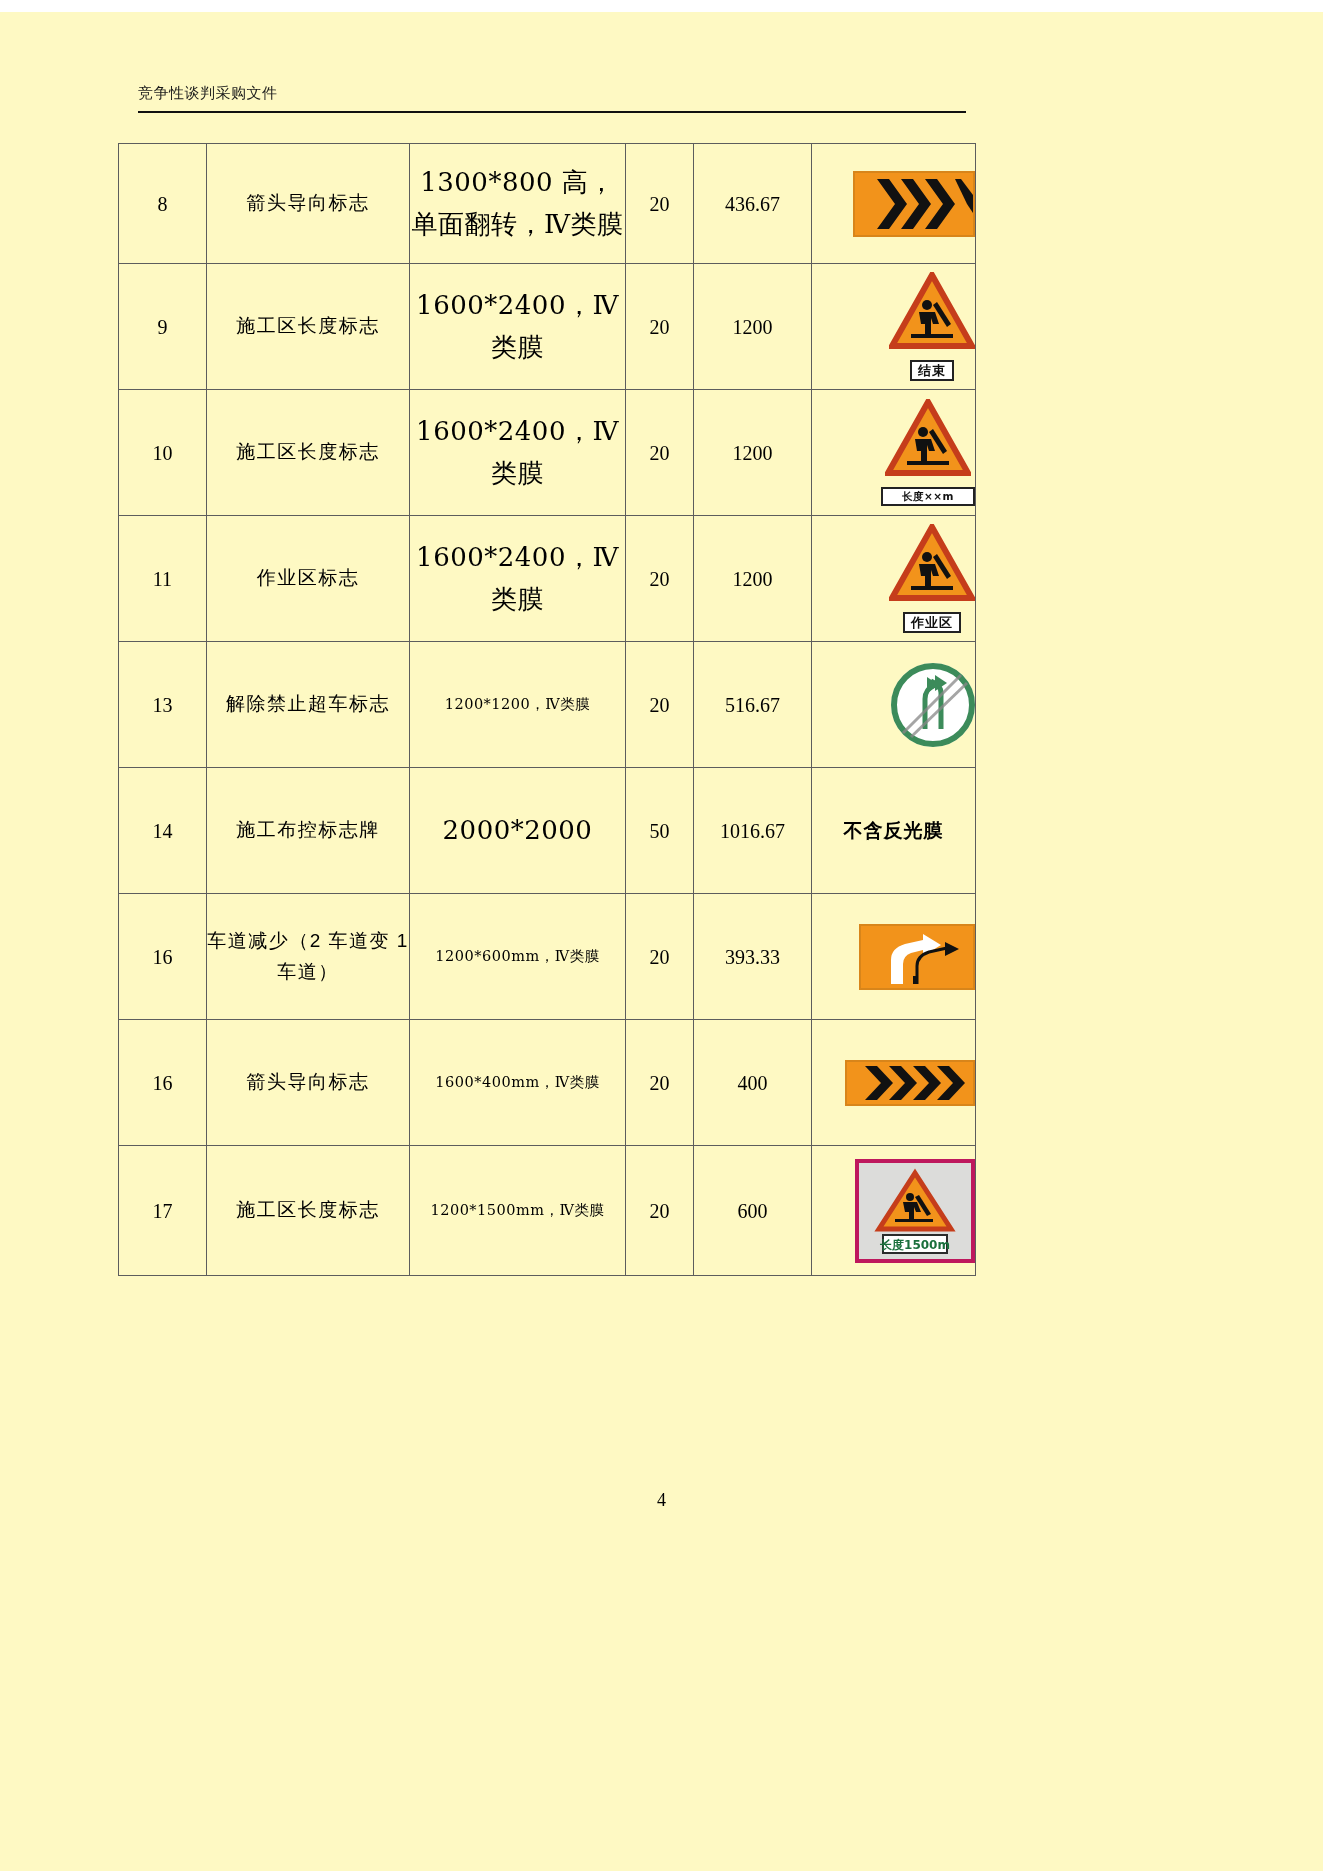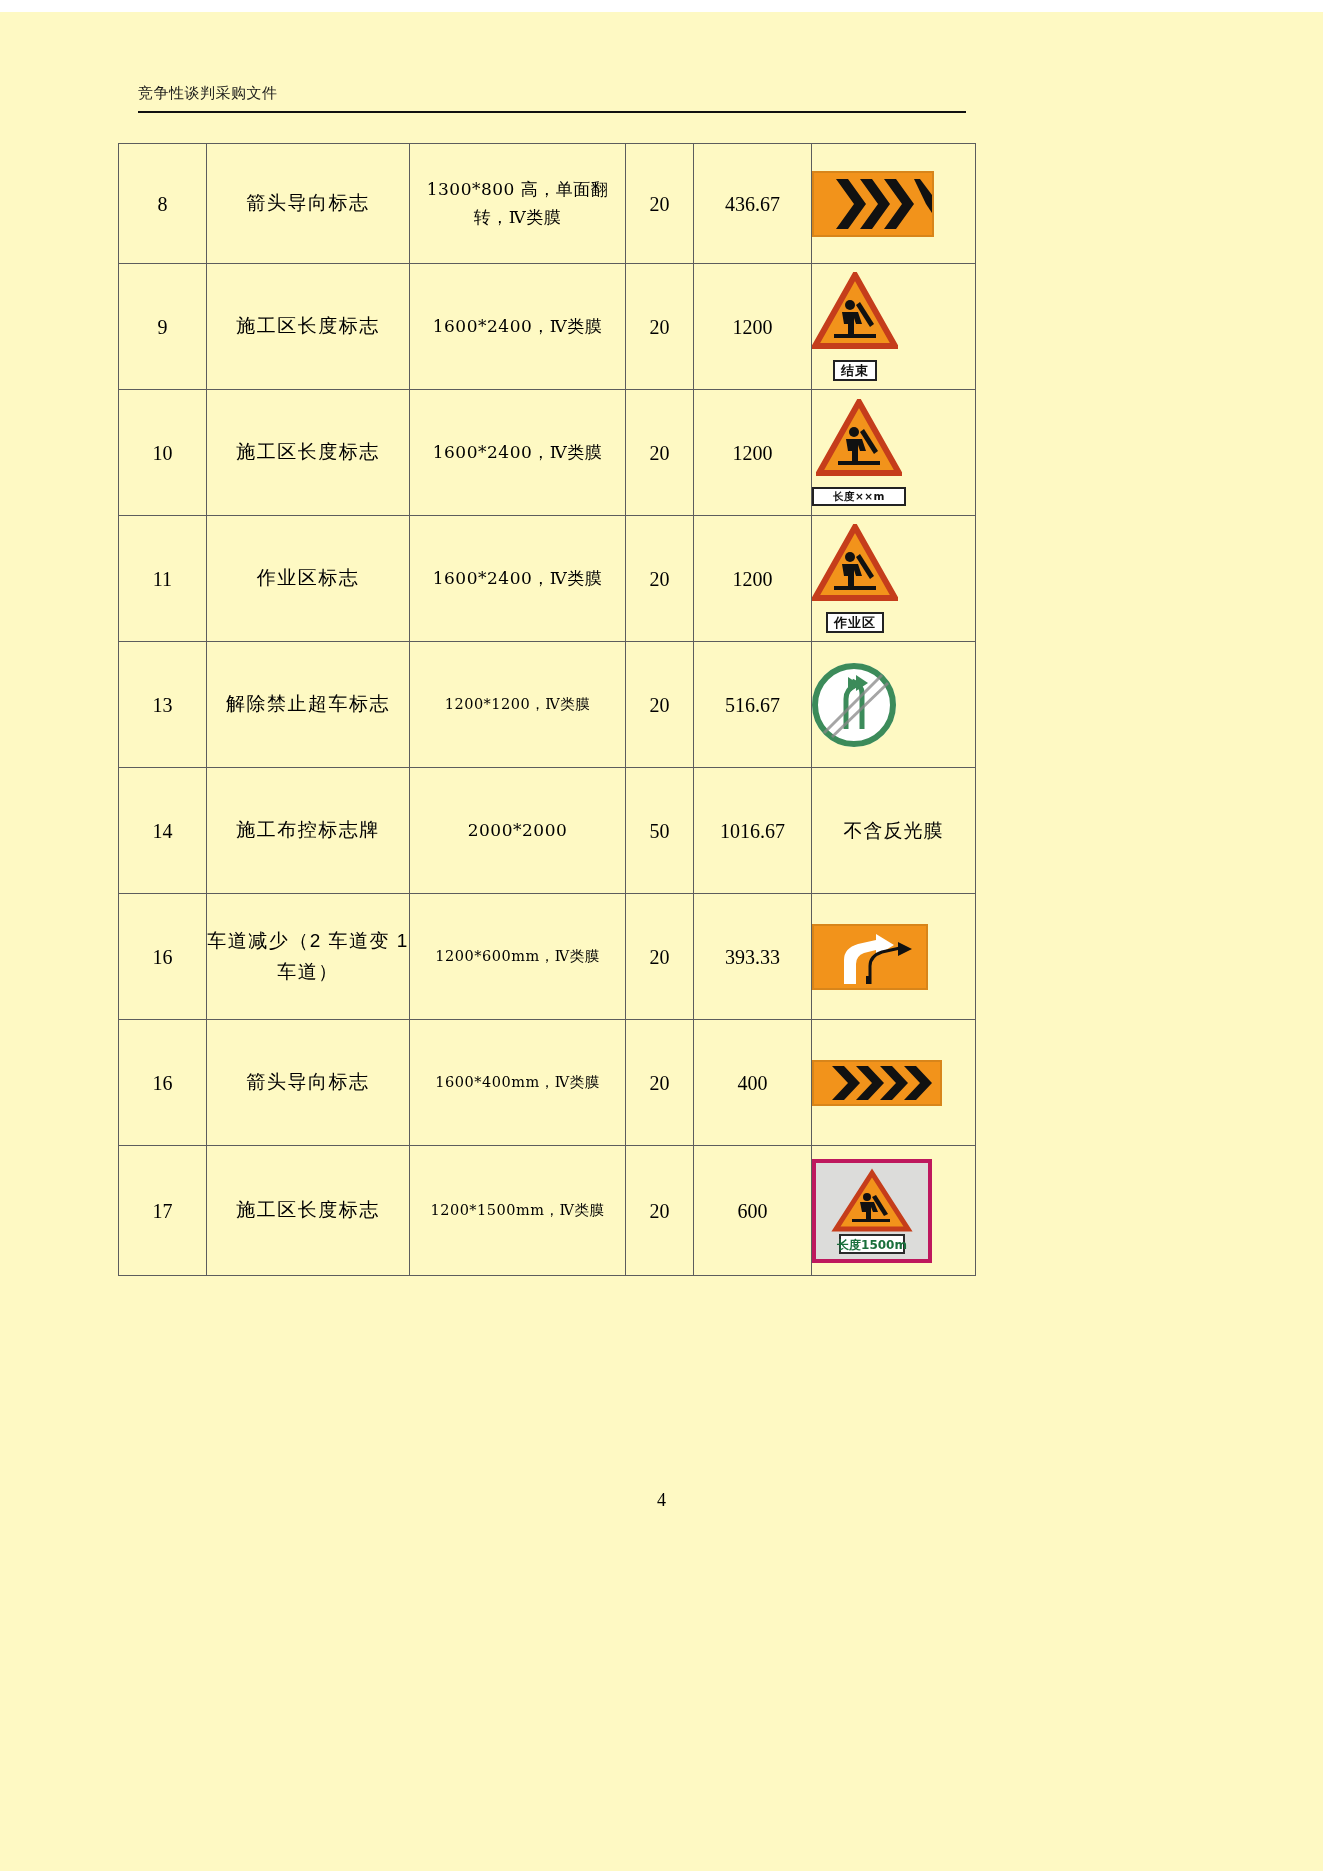--- a/index.html
+++ b/index.html
@@ -73,44 +73,45 @@
   }
   .cell-name {
     font-family: Liberation Sans, sans-serif;
     font-size: 19px;
     letter-spacing: 1.5px;
     padding: 6px 14px;
     line-height: 1.6;
   }
   .cell-spec-lg {
     font-family: "DejaVu Serif", serif;
-    font-size: 17px;
+    font-size: 26px;
     letter-spacing: 0.5px;
     line-height: 1.6;
     padding: 6px 18px;
   }
   .cell-spec-sm {
     font-family: "DejaVu Serif", serif;
     font-size: 14.5px;
     letter-spacing: 0.5px;
     line-height: 1.6;
     padding: 6px 10px;
   }
   .cell-note {
     font-family: "DejaVu Serif", serif;
     font-size: 19px;
     letter-spacing: 1px;
+    font-weight: bold;
   }
   .imgcell {
     height: 100%;
   }
   .imgbox {
     display: flex;
     align-items: center;
-    justify-content: flex-start;
+    justify-content: flex-end;
     height: 100%;
     padding: 6px 0;
   }
   .footer-num {
     position: absolute;
     left: 0;
     top: 1478px;
     width: 1323px;
     text-align: center;
     font-family: "Liberation Serif", serif;

